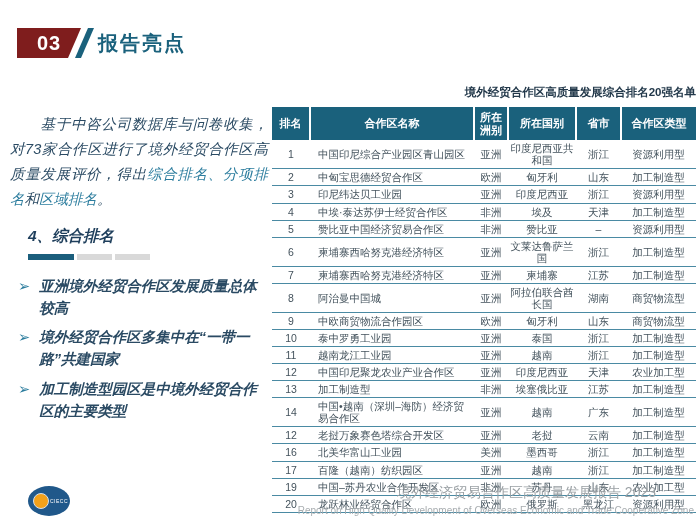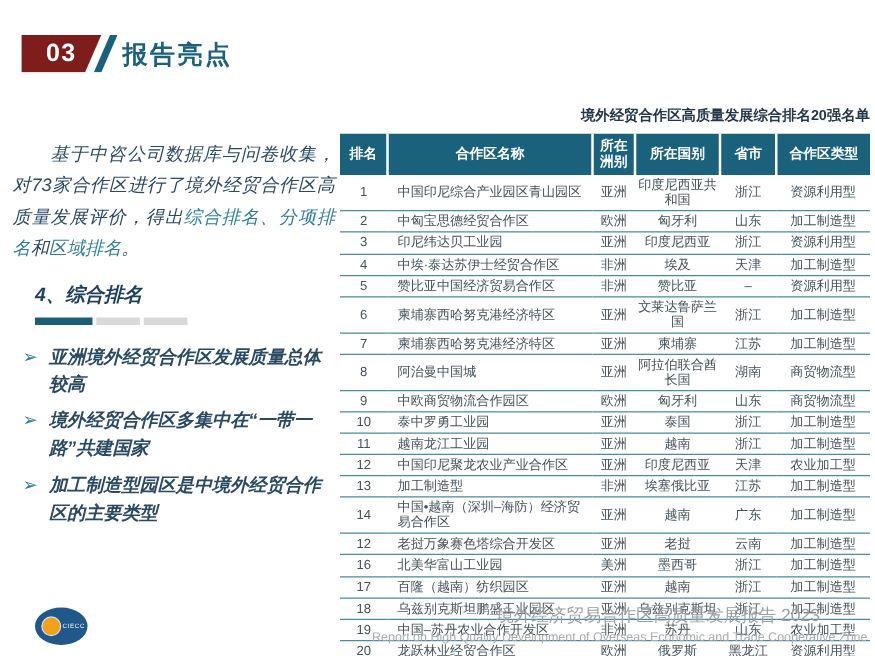--- a/index.html
+++ b/index.html
@@ -249,28 +249,20 @@
           </tr>
           <tr>
             <td>17</td>
             <td class="name-cell">百隆（越南）纺织园区</td>
             <td>亚洲</td>
             <td>越南</td>
             <td>浙江</td>
             <td>加工制造型</td>
           </tr>
           <tr>
-            <td>18</td>
-            <td class="name-cell">乌兹别克斯坦鹏盛工业园区</td>
-            <td>亚洲</td>
-            <td>乌兹别克斯坦</td>
-            <td>浙江</td>
-            <td>加工制造型</td>
-          </tr>
-          <tr>
             <td>19</td>
             <td class="name-cell">中国–苏丹农业合作开发区</td>
             <td>非洲</td>
             <td>苏丹</td>
             <td>山东</td>
             <td>农业加工型</td>
           </tr>
           <tr>
             <td>20</td>
             <td class="name-cell">龙跃林业经贸合作区</td>

